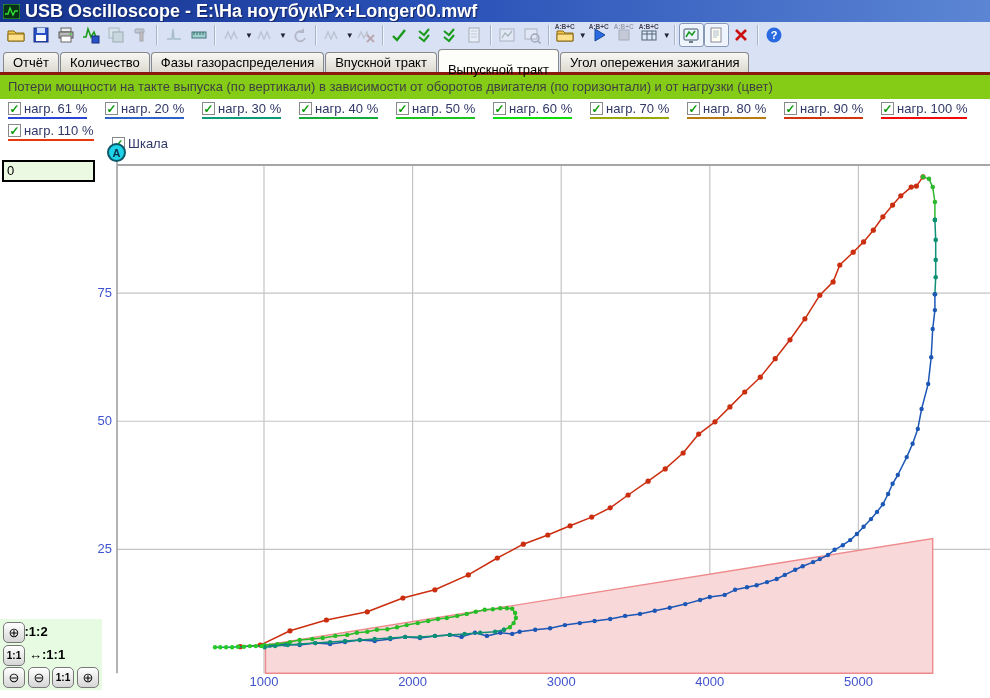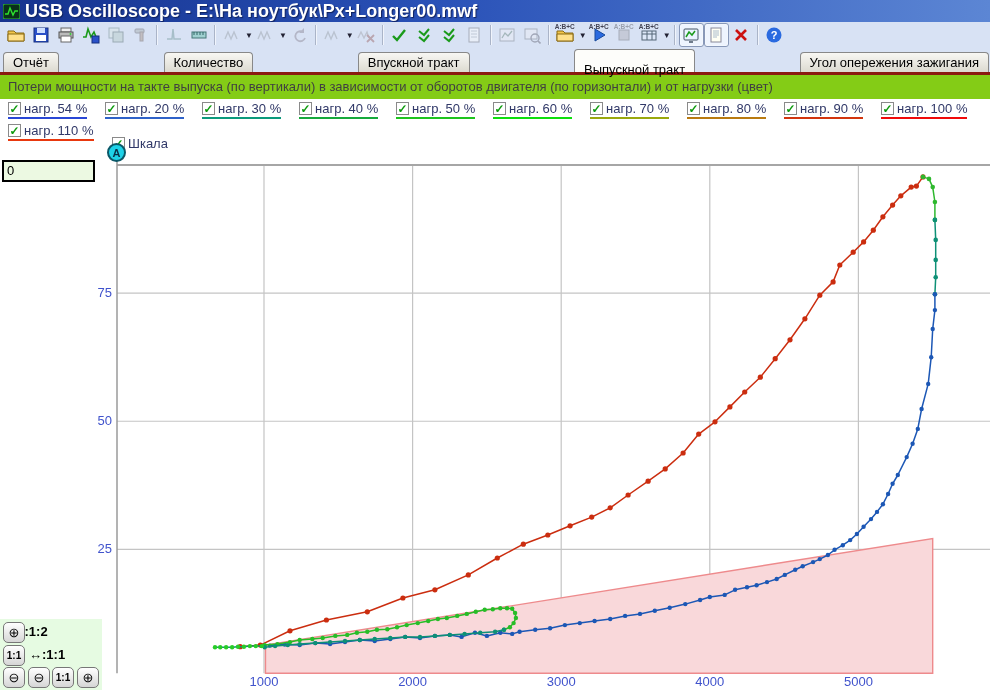--- a/index.html
+++ b/index.html
@@ -23,21 +23,21 @@
   .tb-btn { width:25px; height:24px; display:flex; align-items:center; justify-content:center;
     position:relative; border:1px solid transparent; border-radius:3px; flex:0 0 auto; }
   .tb-btn svg { display:block; }
   .tb-btn.disabled { opacity:.42; filter:grayscale(55%); }
   .tb-btn.active { border-color:#8898b8; background:#eef4fe; box-shadow:inset 0 0 2px #fff; }
   .tb-sep { width:2px; height:20px; margin:0 3px; border-left:1px solid #aab4c8; border-right:1px solid #f0f4fc; flex:0 0 auto; }
   .tb-mini { position:absolute; top:-1px; left:1px; font-size:6.5px; font-weight:bold; color:#445; letter-spacing:0; }
   .tb-dd { font-size:8px; color:#223; margin-left:1px; flex:0 0 auto; }
 
   
-  .tabstrip { height:24px; background:#d8e2f4; display:flex; align-items:flex-end; padding-left:3px; flex:0 0 auto;justify-content:space-between; }
+  .tabstrip { height:24px; background:#d8e2f4; display:flex; align-items:flex-end; padding-left:3px; flex:0 0 auto; }
   .tab { height:20px; padding:2px 9px 0 9px; margin-right:1px; background:linear-gradient(#f8f7f3,#dcdad0);
     border:1px solid #888; border-bottom:none; border-radius:4px 4px 0 0; white-space:nowrap; cursor:default; }
   .tab.active { height:23px; background:#fdfdfa; z-index:2; padding-top:12px; }
   .redline { height:3px; background:#8a1a10; flex:0 0 auto; }
 
   
   .chart-header { background:#84cc16; padding:4px 8px 2px 8px; color:#404040; flex:0 0 auto; height:24px; white-space:nowrap; }
   .legend { background:#fff; width:990px; padding-left:8px; display:flex; flex-wrap:wrap; flex:0 0 auto; }
   .legend-item { width:97px; height:22px; display:flex; align-items:center; cursor:default; }
   .legend-item.wide { width:104px; }
@@ -255,33 +255,34 @@
         <svg width="18" height="18" viewBox="0 0 18 18">
           <circle cx="9" cy="9" r="7.5" fill="#2a6ae0"></circle>
           <text x="9" y="13" font-size="11" font-weight="bold" text-anchor="middle" fill="#fff" font-family="Liberation Sans, sans-serif">?</text>
         </svg>
       </span>
     </div>
 
   <div class="tabstrip">
       <span class="tab">Отчёт</span>
       <span class="tab">Количество</span>
+      <span class="tab">Фазы газораспределения</span>
       <span class="tab">Впускной тракт</span>
       <span class="tab active">Выпускной тракт</span>
       <span class="tab">Угол опережения зажигания</span>
     </div>
   <div class="redline"></div>
 
   <div class="chart-header">Потери мощности на такте выпуска (по вертикали) в зависимости от оборотов двигателя (по горизонтали) и от нагрузки (цвет)</div>
 
   <div class="legend">
       <span class="legend-item">
         <span class="li-inner" style="border-bottom-color: rgb(41, 71, 214);">
           <span class="cbx">✓</span>
-          <span class="li-label">нагр. 54 %</span>
+          <span class="li-label">нагр. 61 %</span>
         </span>
       </span>
       <span class="legend-item">
         <span class="li-inner" style="border-bottom-color: rgb(47, 98, 201);">
           <span class="cbx">✓</span>
           <span class="li-label">нагр. 20 %</span>
         </span>
       </span>
       <span class="legend-item">
         <span class="li-inner" style="border-bottom-color: rgb(11, 154, 124);">

